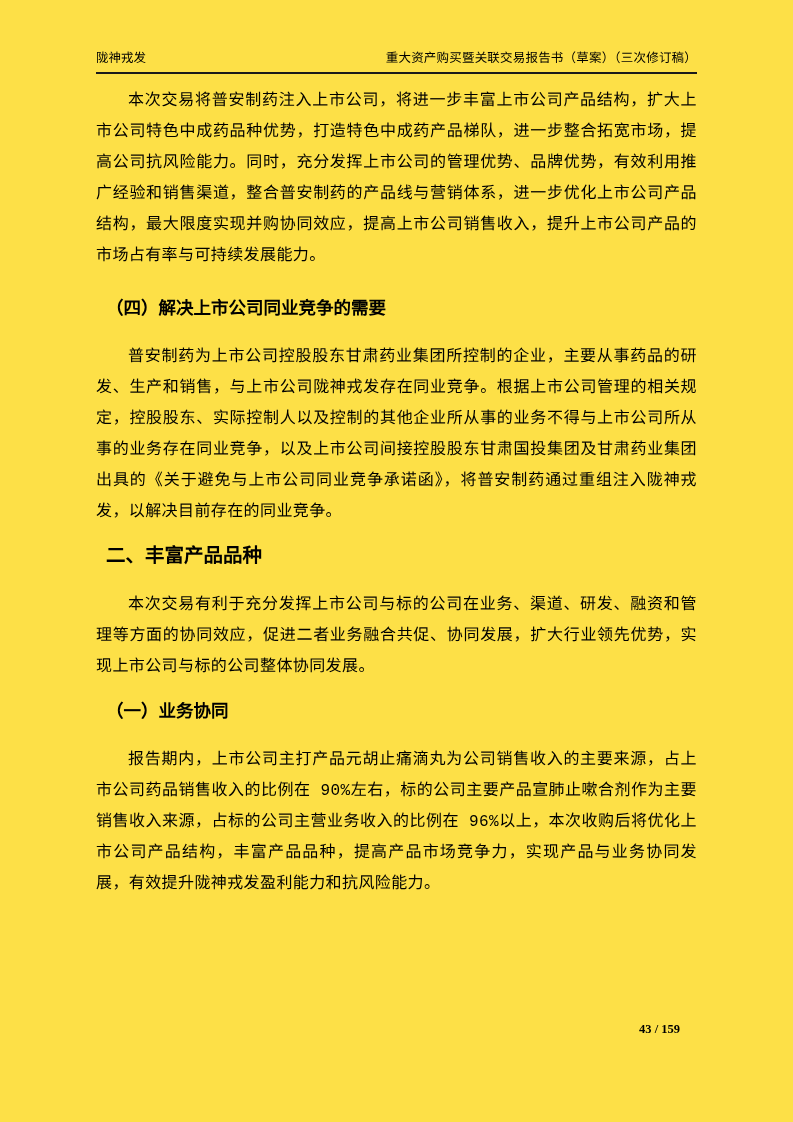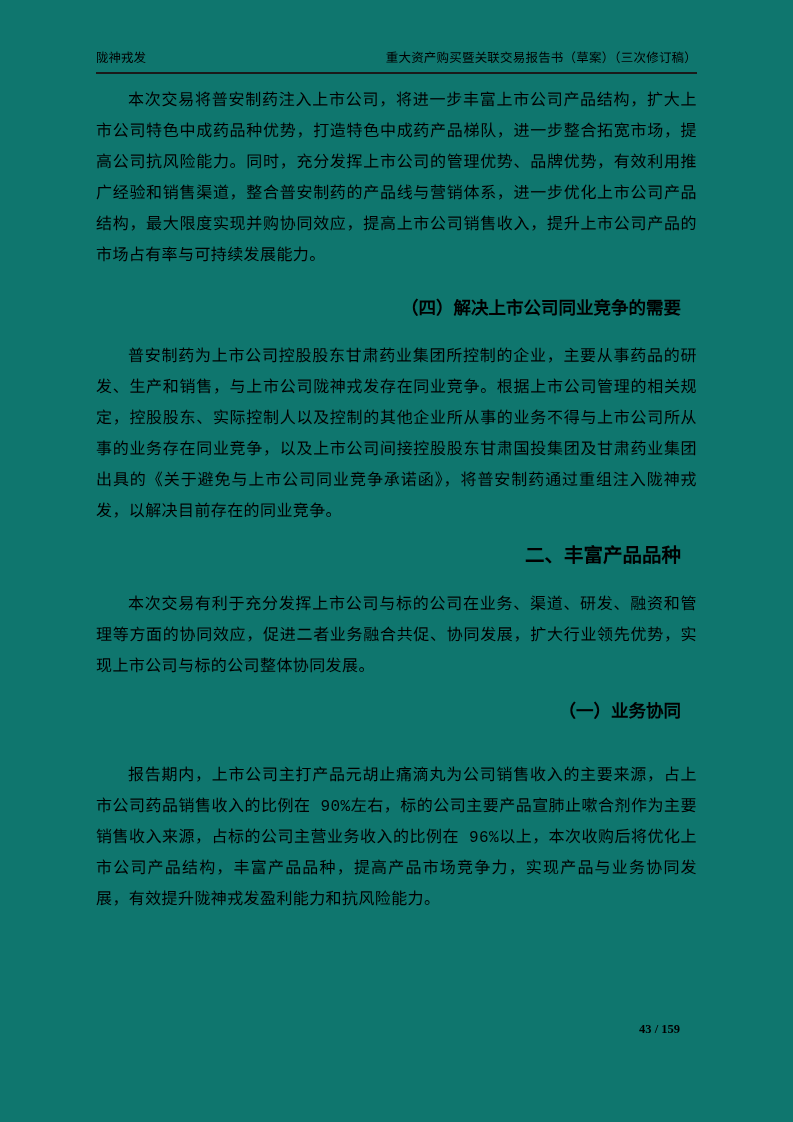--- a/index.html
+++ b/index.html
@@ -5,21 +5,21 @@
   html, body {
     margin: 0;
     padding: 0;
     background: #ffffff;
   }
   .page {
     position: relative;
     width: 793px;
     height: 1122px;
     margin: 0 auto;
-    background: #0f766e;
+    background: #fde047;
     color: #000000;
     font-family: "Liberation Serif", "DejaVu Serif", serif;
     overflow: hidden;
     box-sizing: border-box;
     padding: 0 96px;
   }
   .doc-header {
     display: flex;
     justify-content: space-between;
     align-items: flex-end;
@@ -39,28 +39,28 @@
     text-justify: inter-character;
     margin: 0;
     letter-spacing: 0.4px;
   }
   .indent { text-indent: 2em; font-family: Liberation Mono, monospace; }
 
   .p-continuation { margin-top: 21px; }
   .p-transaction  { margin-top: 12px; }
   .p-competition  { margin-top: 22px; }
   .p-purpose      { margin-top: 22px; }
-  .p-business     { margin-top: 38px; }
+  .p-business     { margin-top: 22px; }
 
   .heading {
     font-family: "Liberation Sans", "DejaVu Sans", sans-serif;
     font-weight: bold;
     color: #000000;
-    margin: 16px;
-    text-align: right;
+    margin: 10px;
+    text-align: left;
   }
   .heading-sub {
     font-size: 17.5px;
     line-height: 24px;
     margin-top: 24px;
   }
   .heading-main {
     font-size: 19.5px;
     line-height: 26px;
     margin-top: 14px;

